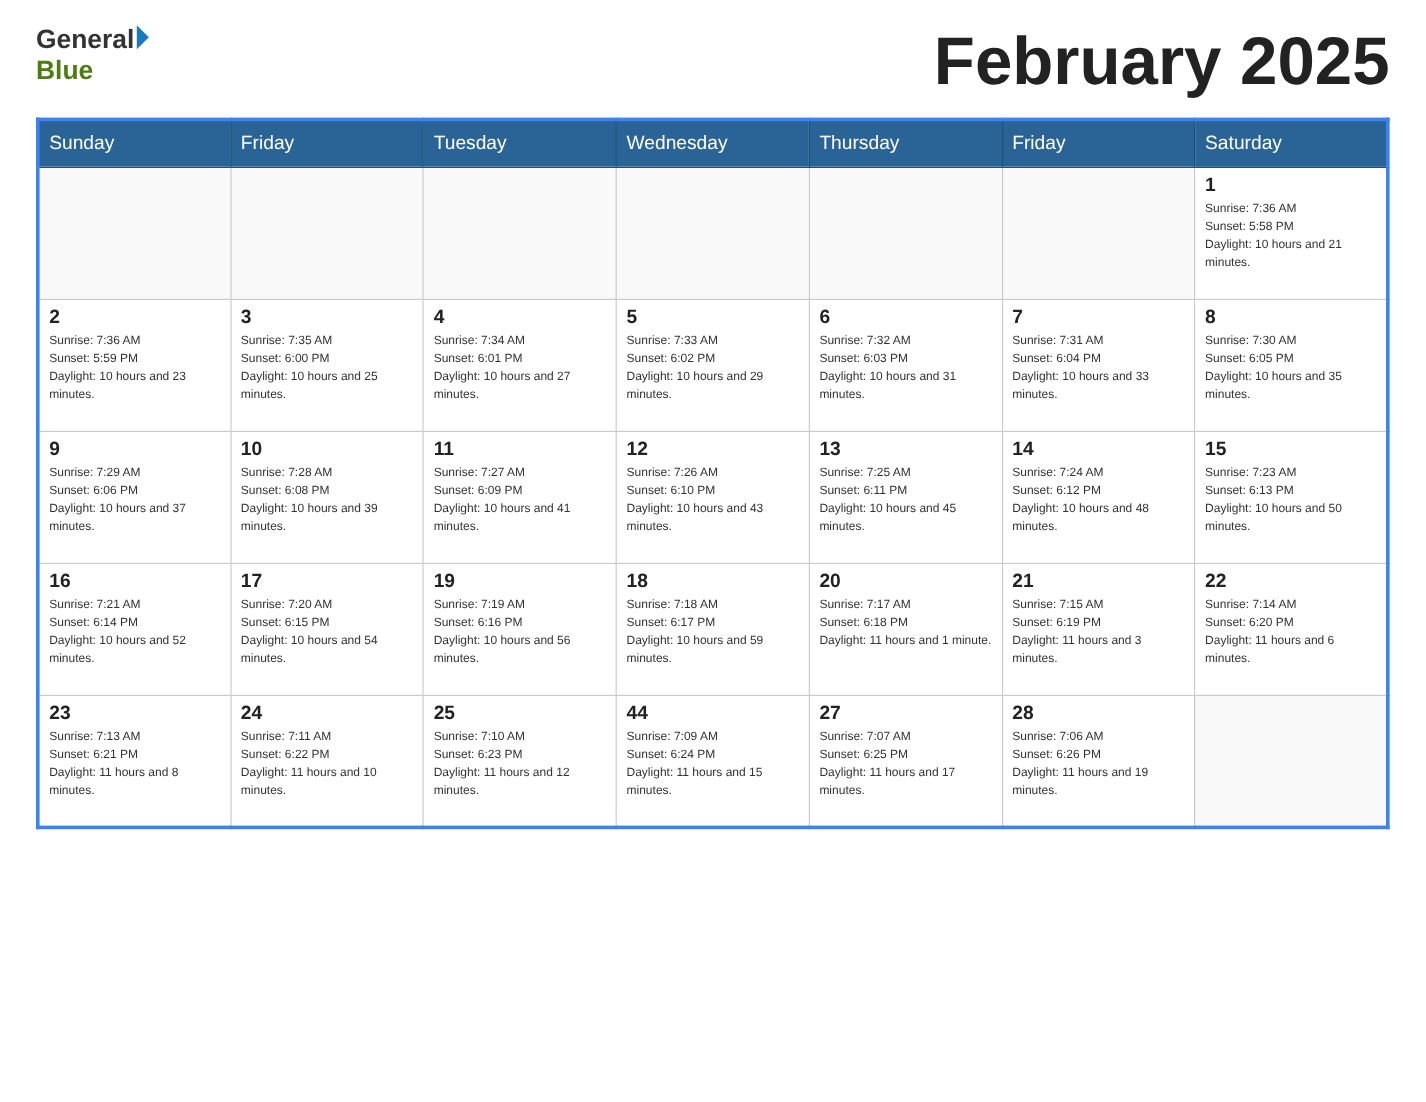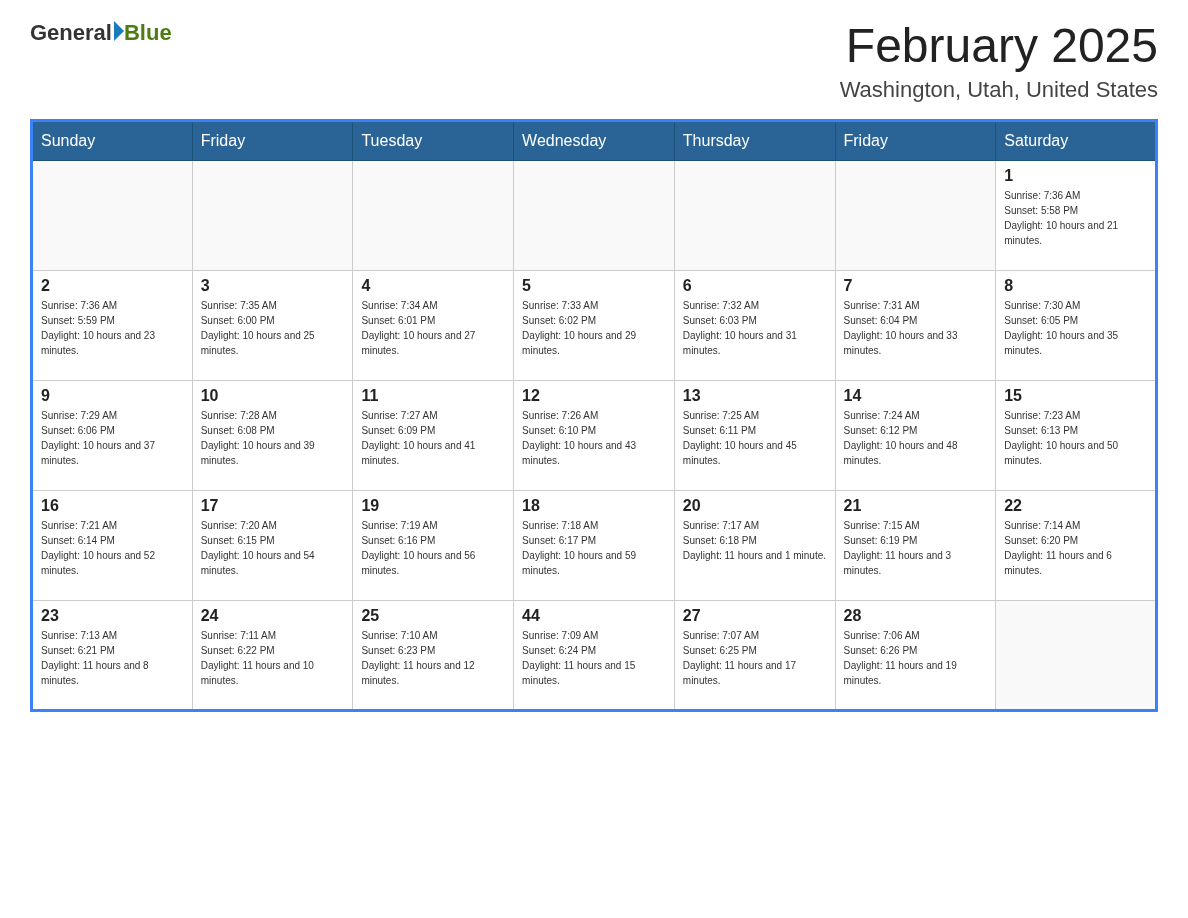--- a/index.html
+++ b/index.html
@@ -37,32 +37,32 @@
       margin-top: -4px;
     }
     .logo-text-blue {
       font-size: 22px;
       font-weight: bold;
       color: #4d7c0f;
       display: block;
     }
     .logo-block {
       display: flex;
-      flex-direction: row;
+      flex-direction: column;
     }
     .logo-top-row {
       display: flex;
       align-items: center;
     }
     .title-block {
       text-align: right;
     }
     .title-block h1 {
-      font-size: 48px;
-      font-weight: normal;
+      font-size: 56px;
+      font-weight: bold;
       color: #222;
       line-height: 1.1;
     }
     .title-block h2 {
       font-size: 22px;
       font-weight: normal;
       color: #444;
       margin-top: 4px;
     }
     .calendar {
@@ -114,21 +114,20 @@
     <div class="logo-block">
       <div class="logo-top-row">
         <span class="logo-text-general">General</span>
         <span class="logo-arrow"></span>
       </div>
       <span class="logo-text-blue">Blue</span>
     </div>
   </div>
   <div class="title-block">
     <h1>February 2025</h1>
-    <h2>Washington, Utah, United States</h2>
   </div>
 </div>
 
 <table class="calendar">
   <thead>
     <tr>
       <th>Sunday</th>
       <th>Friday</th>
       <th>Tuesday</th>
       <th>Wednesday</th>

